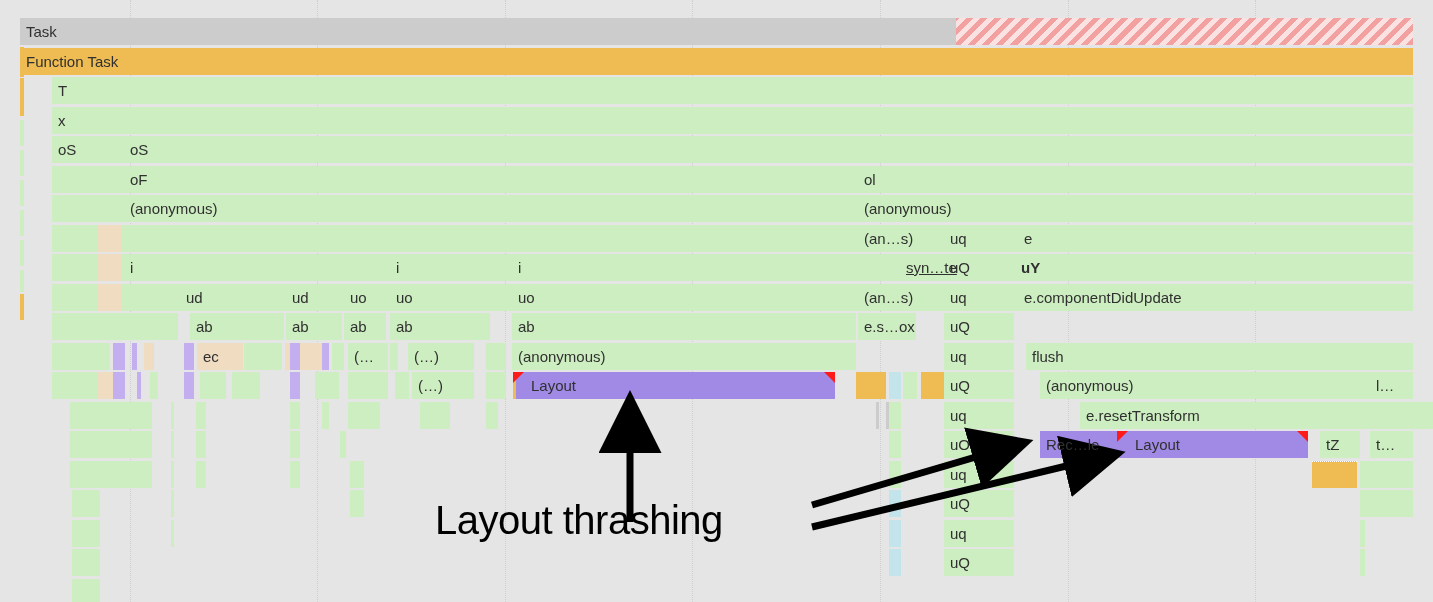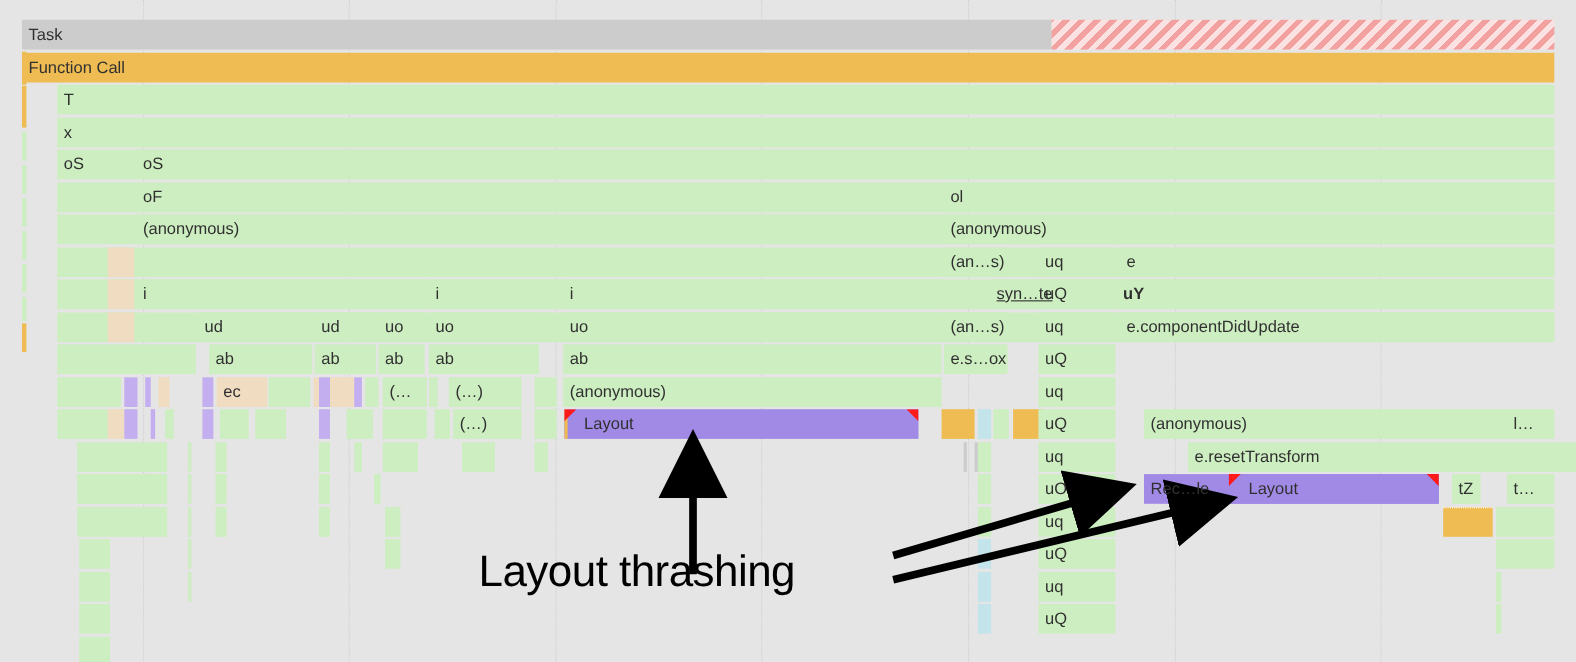--- a/index.html
+++ b/index.html
@@ -67,21 +67,21 @@
       <div class="leftmark" style="left: 20px; top: 270px; height: 22px; background: rgb(205, 238, 192);"></div>
       <div class="leftmark" style="left: 20px; top: 294px; height: 26px; background: rgb(238, 188, 82);"></div>
       <div class="leftmark" style="left: 20px; top: 47px; height: 30px; background: rgb(238, 188, 82);"></div>
     </div>
   <div id="tracks">
       <div class="track" style="top: 18px;">
         <div class="bar grey" style="left: 20px; width: 936px;"><span style="position: relative; z-index: 2;">Task</span></div>
         <div class="hatch" style="left: 956px; width: 457px; top: 0px; height: 27px;"></div>
       </div>
       <div class="track" style="top: 47.5px;">
-        <div class="bar orange" style="left: 20px; width: 1393px;"><span style="position: relative; z-index: 2;">Function Call</span></div>
+        <div class="bar orange" style="left: 20px; width: 1393px;"><span style="position: relative; z-index: 2;">Function Task</span></div>
       </div>
       <div class="track" style="top: 77px;">
         <div class="bar green" style="left: 52px; width: 1361px;"><span style="position: relative; z-index: 2;">T</span></div>
       </div>
       <div class="track" style="top: 106.5px;">
         <div class="bar green" style="left: 52px; width: 1361px;"><span style="position: relative; z-index: 2;">x</span></div>
       </div>
       <div class="track" style="top: 136px;">
         <div class="bar green" style="left: 52px; width: 1361px;"><span style="position: relative; z-index: 2;">oS</span></div>
         <div class="bar green" style="left: 124px; width: 1289px;"><span style="position: relative; z-index: 2;">oS</span></div>
@@ -148,20 +148,21 @@
         <div class="bar lav nolabel dotty-l" style="left: 290px; width: 10px;"></div>
         <div class="bar tan nolabel dotty" style="left: 300px; width: 22px;"></div>
         <div class="bar lav nolabel dotty-l" style="left: 322px; width: 7px;"></div>
         <div class="bar green nolabel" style="left: 332px; width: 12px;"></div>
         <div class="bar green" style="left: 348px; width: 40px;"><span style="position: relative; z-index: 2;">(…</span></div>
         <div class="bar green nolabel" style="left: 390px; width: 8px;"></div>
         <div class="bar green" style="left: 408px; width: 66px;"><span style="position: relative; z-index: 2;">(…)</span></div>
         <div class="bar green nolabel" style="left: 486px; width: 20px;"></div>
         <div class="bar green" style="left: 512px; width: 344px;"><span style="position: relative; z-index: 2;">(anonymous)</span></div>
         <div class="bar green" style="left: 944px; width: 70px;"><span style="position: relative; z-index: 2;">uq</span></div>
+        <div class="bar green" style="left: 1026px; width: 387px;"><span style="position: relative; z-index: 2;">flush</span></div>
       </div>
       <div class="track" style="top: 372px;">
         <div class="bar green nolabel" style="left: 52px; width: 46px;"></div>
         <div class="bar tan nolabel dotty" style="left: 98px; width: 15px;"></div>
         <div class="bar lav nolabel dotty-l" style="left: 113px; width: 12px;"></div>
         <div class="bar lav nolabel dotty-l" style="left: 137px; width: 4px;"></div>
         <div class="bar green nolabel" style="left: 150px; width: 8px;"></div>
         <div class="bar lav nolabel dotty-l" style="left: 184px; width: 10px;"></div>
         <div class="bar green nolabel" style="left: 200px; width: 26px;"></div>
         <div class="bar green nolabel" style="left: 232px; width: 28px;"></div>
@@ -198,21 +199,21 @@
       <div class="track" style="top: 431px;">
         <div class="bar green nolabel" style="left: 70px; width: 82px;"></div>
         <div class="bar green nolabel" style="left: 171px; width: 3px;"></div>
         <div class="bar green nolabel" style="left: 196px; width: 10px;"></div>
         <div class="bar green nolabel" style="left: 290px; width: 10px;"></div>
         <div class="bar green nolabel" style="left: 340px; width: 6px;"></div>
         <div class="bar green nolabel" style="left: 889px; width: 12px;"></div>
         <div class="bar green" style="left: 944px; width: 70px;"><span style="position: relative; z-index: 2;">uO</span></div>
         <div class="bar purple" style="left: 1040px; width: 268px;"><span class="tri-red r"></span><span style="position: relative; z-index: 2;">Rec…le</span></div>
         <div class="bar purple" style="left: 1117px; width: 191px;"><span class="tri-red l"></span><span class="tri-red r"></span><span style="position: relative; z-index: 2; margin-left: 12px;">Layout</span></div>
-        <div class="bar green" style="left: 1320px; width: 26px;"><span style="position: relative; z-index: 2;">tZ</span></div>
+        <div class="bar green" style="left: 1320px; width: 40px;"><span style="position: relative; z-index: 2;">tZ</span></div>
         <div class="bar green" style="left: 1370px; width: 43px;"><span style="position: relative; z-index: 2;">t…</span></div>
       </div>
       <div class="track" style="top: 460.5px;">
         <div class="bar green nolabel" style="left: 70px; width: 82px;"></div>
         <div class="bar green nolabel" style="left: 171px; width: 3px;"></div>
         <div class="bar green nolabel" style="left: 196px; width: 10px;"></div>
         <div class="bar green nolabel" style="left: 290px; width: 10px;"></div>
         <div class="bar green nolabel" style="left: 350px; width: 14px;"></div>
         <div class="bar green nolabel" style="left: 889px; width: 12px;"></div>
         <div class="bar green" style="left: 944px; width: 70px;"><span style="position: relative; z-index: 2;">uq</span></div>

